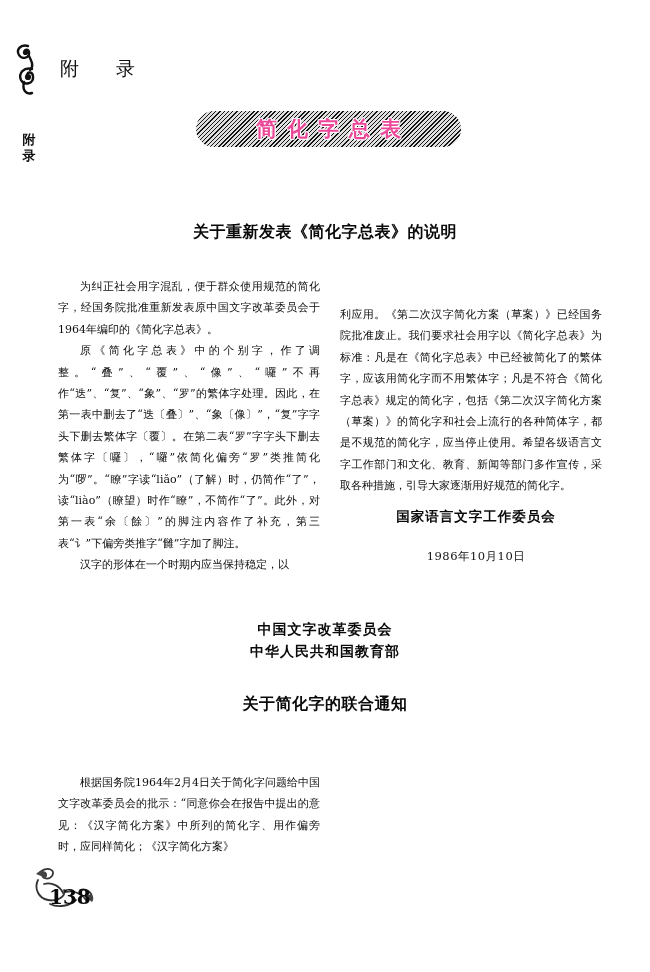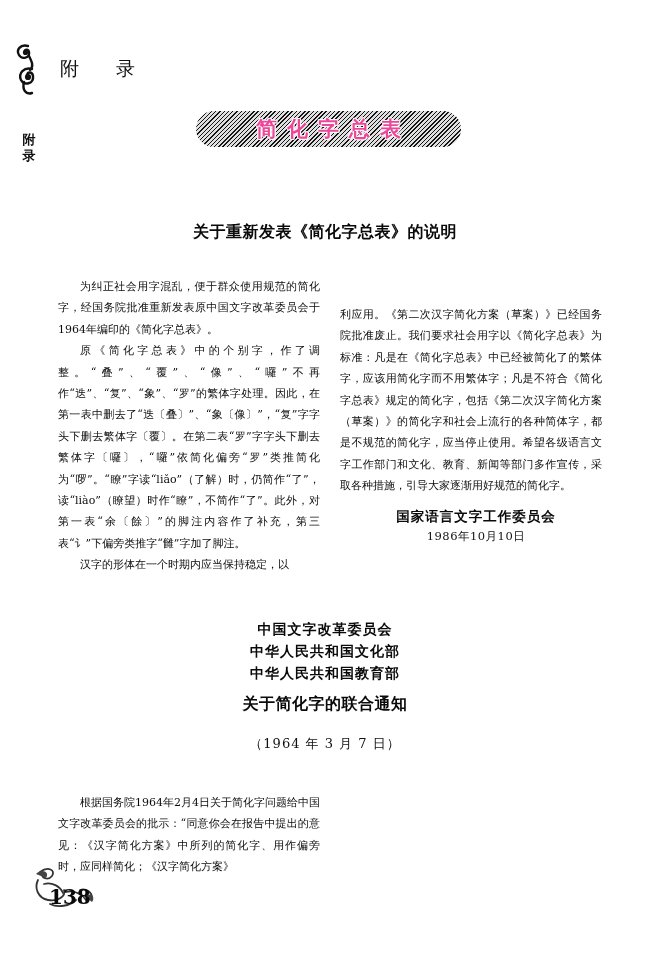--- a/index.html
+++ b/index.html
@@ -137,41 +137,41 @@
     color: #0c0c0c;
   }
   .col p {
     margin: 0;
     text-indent: 2em;
   }
   .col p.flush { text-indent: 0; }
 
   #col-left-top  { left: 58px;  top: 276px; }
   #col-right-top { left: 340px; top: 292px; margin-top: 12px; }
-  #col-left-bottom  { left: 58px;  top: 772px; width: 262px; margin-top: 20px; }
+  #col-left-bottom  { left: 58px;  top: 772px; width: 262px; }
   #col-right-bottom { left: 340px; top: 772px; width: 272px; }
 
   
   .signature {
     position: absolute;
     left: 340px;
     top: 508px;
     width: 272px;
     text-align: center;
   }
   .signature .org {
     font-size: 13.5px;
     font-weight: 700;
     letter-spacing: 1px;
     color: #0a0a0a;
   }
   .signature .date {
     font-size: 11.5px;
     letter-spacing: 0.5px;
-    margin-top: 3px;
+    margin-top: 23px;
     color: #111;
   }
 
   
   .orgs {
     position: absolute;
     left: 0;
     top: 618px;
     width: 650px;
     text-align: center;
@@ -251,26 +251,24 @@
     <p class="flush">利应用。《第二次汉字简化方案（草案）》已经国务院批准废止。我们要求社会用字以《简化字总表》为标准：凡是在《简化字总表》中已经被简化了的繁体字，应该用简化字而不用繁体字；凡是不符合《简化字总表》规定的简化字，包括《第二次汉字简化方案（草案）》的简化字和社会上流行的各种简体字，都是不规范的简化字，应当停止使用。希望各级语言文字工作部门和文化、教育、新闻等部门多作宣传，采取各种措施，引导大家逐渐用好规范的简化字。</p>
   </div>
 
   <div class="signature">
     <div class="org">国家语言文字工作委员会</div>
     <div class="date">1986年10月10日</div>
   </div>
 
   <div class="orgs">
     <div>中国文字改革委员会</div>
-    <div>中华人民共和国文化部</div>
     <div>中华人民共和国教育部</div>
   </div>
 
   <div class="doc-heading" id="heading-2">关于简化字的联合通知</div>
-  <div class="sub-date" id="notice-date">（1964 年 3 月 7 日）</div>
 
   <div class="col" id="col-left-bottom">
     <p>根据国务院1964年2月4日关于简化字问题给中国文字改革委员会的批示：“同意你会在报告中提出的意见：《汉字简化方案》中所列的简化字、用作偏旁时，应同样简化；《汉字简化方案》</p>
   </div>
 
   <div class="footer">
     <svg class="ornament-foot" viewBox="0 0 70 60">
       <g fill="none" stroke="#333" stroke-width="1.8" stroke-linecap="round">
         <path d="M10 12 C 18 6, 26 10, 22 16 C 18 21, 10 18, 13 13"></path>
         <path d="M8 20 C 4 28, 8 38, 18 40 C 28 42, 36 36, 34 30"></path>

